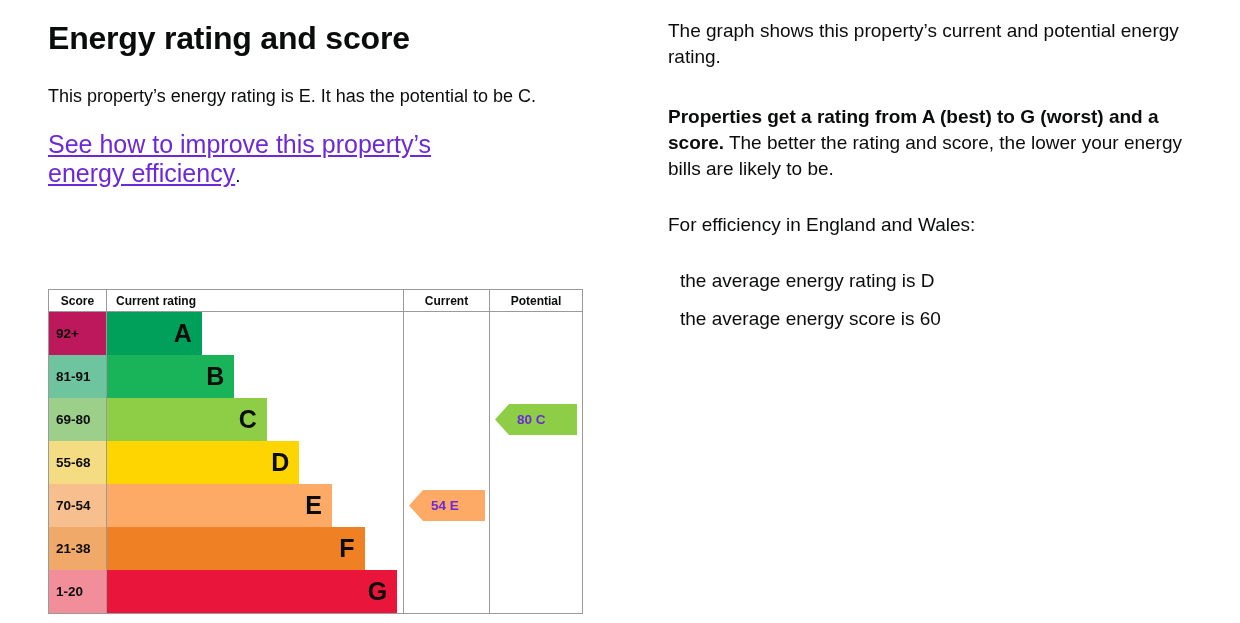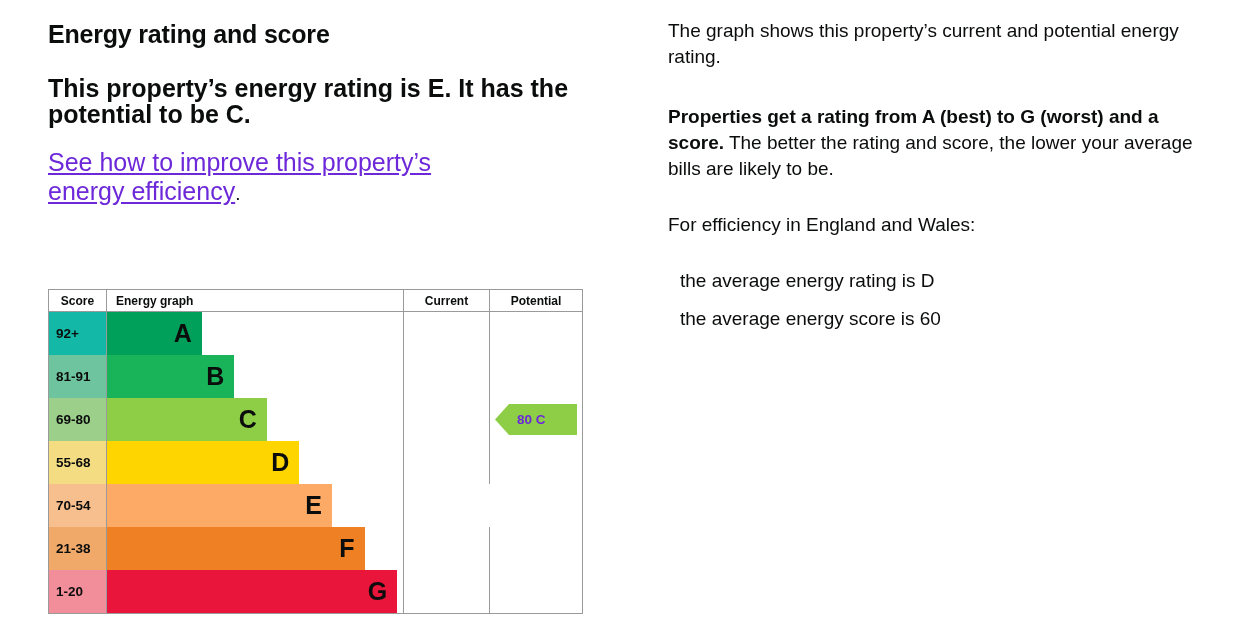--- a/index.html
+++ b/index.html
@@ -26,30 +26,29 @@
     top: 20px;
     width: 560px;
   }
   .col-right {
     position: absolute;
     left: 668px;
     top: 18px;
     width: 540px;
   }
   h2.heading {
-    font-size: 25px;
+    font-size: 32px;
     font-weight: bold;
     margin: 0 0 26px 0;
     letter-spacing: -0.2px;
   }
   p.body-text {
-    font-size: 25px;
+    font-size: 18px;
     line-height: 26px;
     margin: 0 0 22px 0;
-    font-weight: bold;
   }
   .right-para {
     font-size: 19px;
     line-height: 26px;
     margin: 0 0 34px 0;
   }
   .right-para.tight {
     margin-bottom: 30px;
   }
   .right-para .bold {
@@ -191,37 +190,37 @@
 <div class="page">
 
   <div class="col-left">
     <h2 class="heading">Energy rating and score</h2>
     <p class="body-text">This property’s energy rating is E. It has the potential to be C.</p>
     <p class="link-wrap"><a class="improve-link" href="#">See how to improve this property’s energy efficiency</a><span>.</span></p>
   </div>
 
   <div class="col-right">
     <p class="right-para">The graph shows this property’s current and potential energy rating.</p>
-    <p class="right-para tight"><span class="bold">Properties get a rating from A (best) to G (worst) and a score.</span><span> The better the rating and score, the lower your average bills are likely to be.</span></p>
+    <p class="right-para tight"><span class="bold">Properties get a rating from A (best) to G (worst) and a score.</span><span> The better the rating and score, the lower your energy bills are likely to be.</span></p>
     <p class="right-para tight">For efficiency in England and Wales:</p>
     <p class="avg-line">the average energy rating is D</p>
     <p class="avg-line">the average energy score is 60</p>
   </div>
 
   <div class="epc">
 
     <div class="epc-head">
       <div class="cell h-score">Score</div>
-      <div class="cell h-rating">Energy graph</div>
+      <div class="cell h-rating">Current rating</div>
       <div class="cell h-current">Current</div>
       <div class="cell h-potential">Potential</div>
     </div>
 
     <div class="epc-row">
-      <div class="c-score" style="background:#14b8a6">92+</div>
+      <div class="c-score" style="background:#be185d">92+</div>
       <div class="c-bar">
         <div class="bar" style="width:32%;background:#00a05a">A</div>
       </div>
       <div class="c-current"></div>
       <div class="c-potential"></div>
     </div>
 
     <div class="epc-row">
       <div class="c-score" style="background:#6fc4a0">81-91</div>
       <div class="c-bar">
@@ -249,20 +248,23 @@
       </div>
       <div class="c-current"></div>
       <div class="c-potential"></div>
     </div>
 
     <div class="epc-row">
       <div class="c-score" style="background:#f7bf8e">70-54</div>
       <div class="c-bar">
         <div class="bar" style="width:76%;background:#fcaa65">E</div>
       </div>
+      <div class="c-current">
+        <div class="arrow arrow-current" style="background:#fcaa65">54  E</div>
+      </div>
       <div class="c-potential"></div>
     </div>
 
     <div class="epc-row">
       <div class="c-score" style="background:#f1a96a">21-38</div>
       <div class="c-bar">
         <div class="bar" style="width:87%;background:#ef8023">F</div>
       </div>
       <div class="c-current"></div>
       <div class="c-potential"></div>

